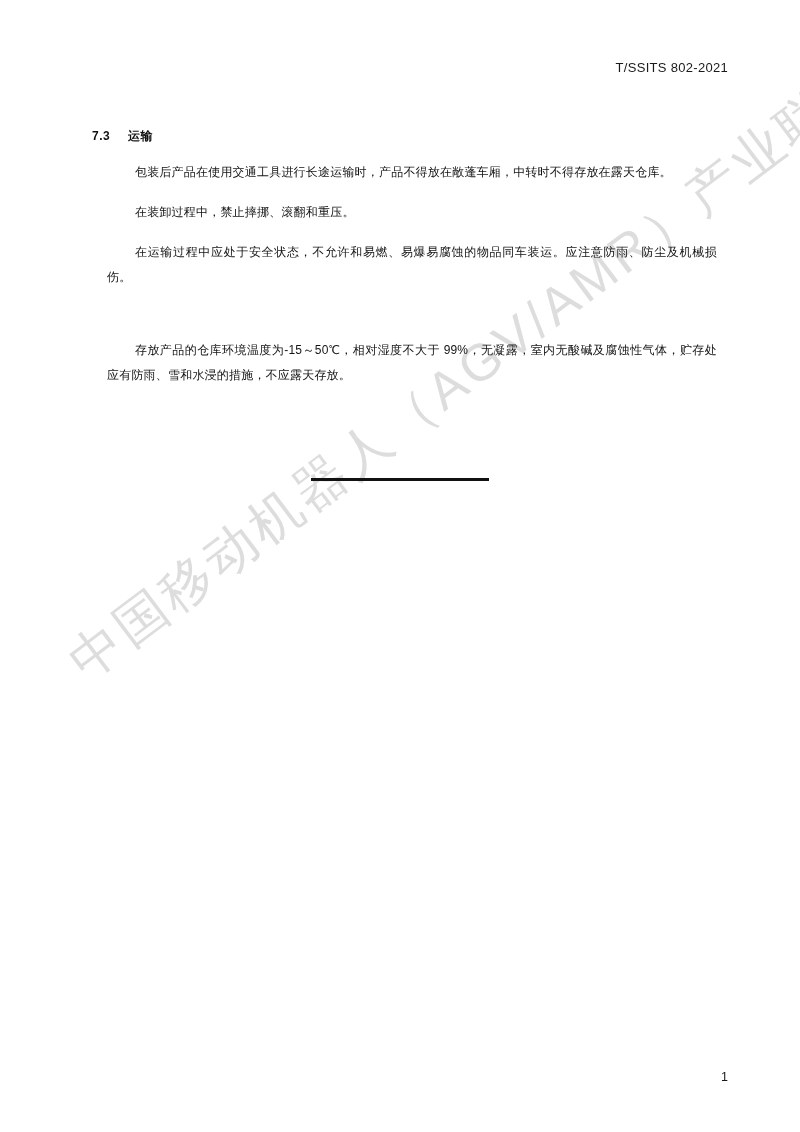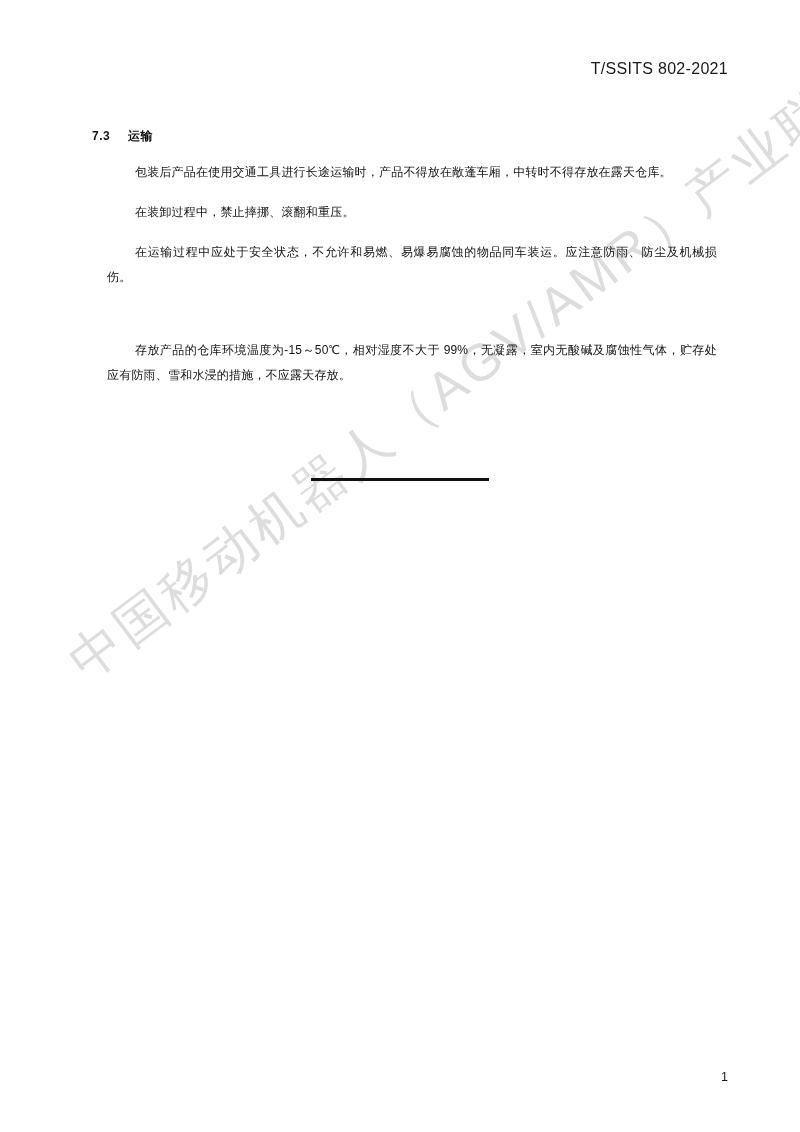--- a/index.html
+++ b/index.html
@@ -41,21 +41,21 @@
     transform-origin: left top;
     opacity: 0.85;
   }
 
   
   .header {
     position: absolute;
     top: 60px;
     right: 72px;
     font-family: "Liberation Sans", sans-serif;
-    font-size: 16px;
+    font-size: 13px;
     color: #1a1a1a;
     letter-spacing: 0.3px;
     z-index: 2;
   }
 
   
   .content {
     position: absolute;
     left: 92px;
     top: 128px;

